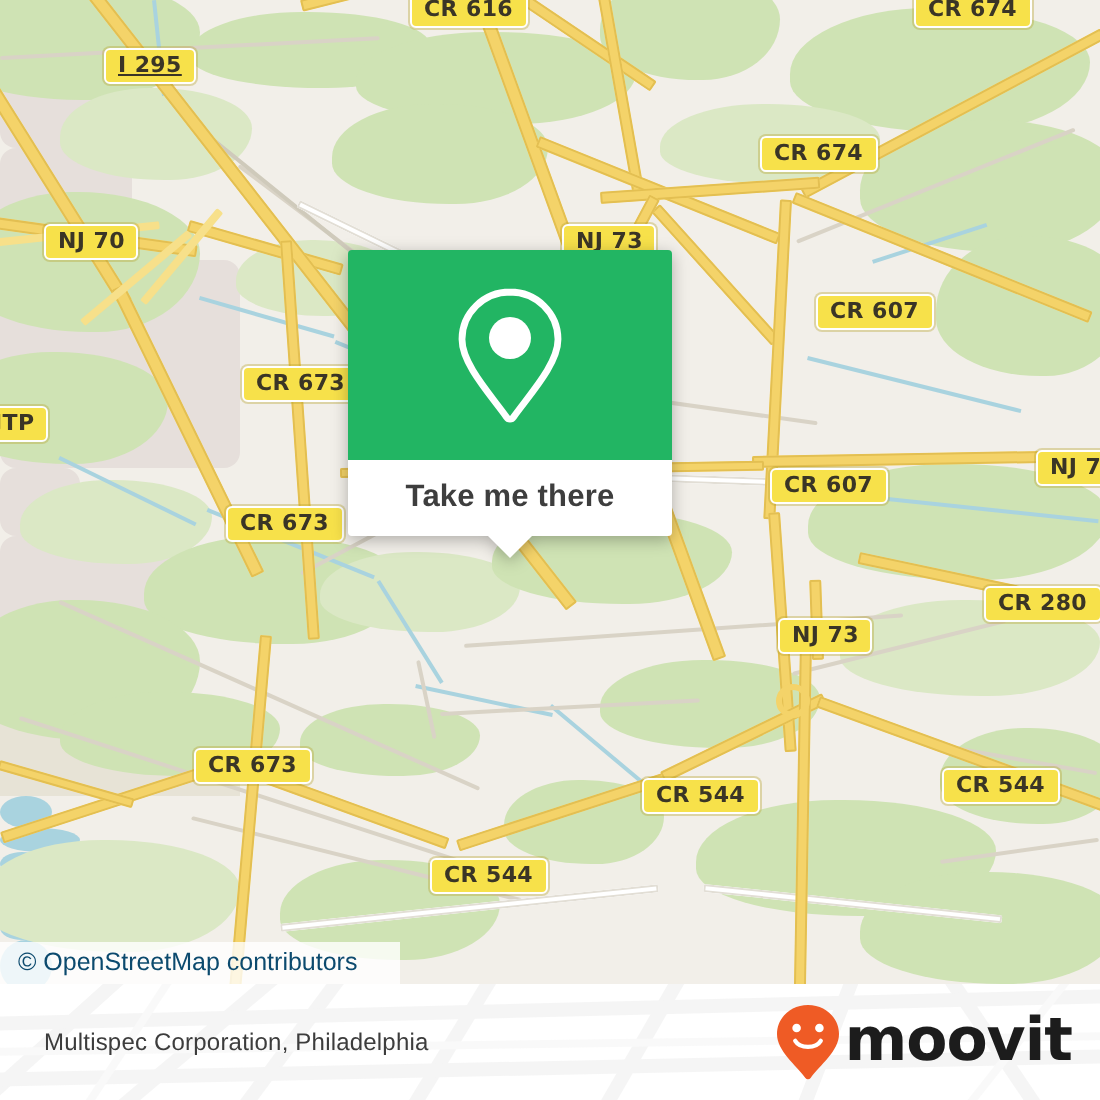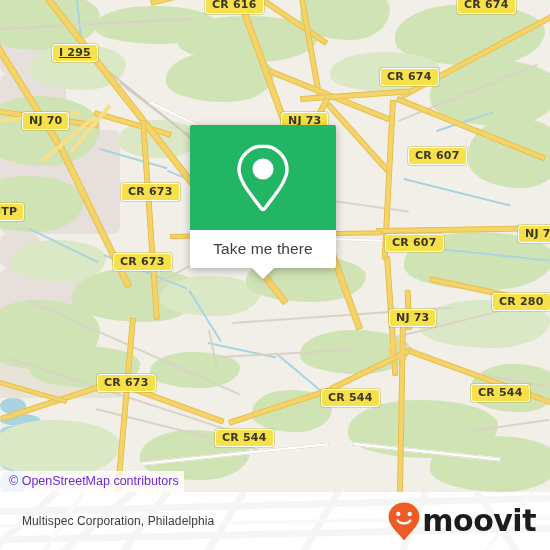--- a/index.html
+++ b/index.html
@@ -46,30 +46,31 @@
     line-height:11px;
     white-space:nowrap;
     box-shadow:0 0 0 1px rgba(180,160,40,.35);
     font-family:"DejaVu Sans", sans-serif;
   }
 
   
   .attrib{
     position:absolute;left:0;bottom:0;
     background:rgba(255,255,255,.80);
-    font-size:12.5px;color:#6d28d9;
-    padding:3px 5px 4px 9px;
+    font-size:12.5px;color:#0c4a6e;
+    padding:3px 21px 4px 9px;
     white-space:nowrap;
     font-family:"Liberation Sans", sans-serif;
   }
 
   
   .card{
-    position:absolute;left:190px;top:125px;width:146px;
+    position:absolute;left:174px;top:125px;width:162px;
     filter:drop-shadow(0 2px 4px rgba(0,0,0,.28));
+    font-weight:bold;
   }
   .card-top{
     background:#22b563;
     height:105px;
     display:flex;align-items:center;justify-content:center;
     border-radius:2px 2px 0 0;
   }
   .card-bot{
     background:#ffffff;
     height:38px;
@@ -241,21 +242,21 @@
 
     <div class="road mot" style="left:406px;top:320px;width:180px;height:6px;transform:rotate(91deg);"></div>
     <div class="road mot" style="left:406px;top:330px;width:40px;height:6px;transform:rotate(268deg);"></div>
 
     <div style="position:absolute;left:388px;top:342px;width:11px;height:11px;border:3px solid #f4d369;border-radius:50%;background:transparent;"></div>
     <div style="position:absolute;left:289px;top:228px;width:9px;height:9px;border:3px solid #f4d369;border-radius:50%;background:transparent;"></div>
 
     <div id="shield-layer">
         <div class="shield" style="left: 205px; top: -4px;">CR 616</div>
         <div class="shield" style="left: 457px; top: -4px;">CR 674</div>
-        <div class="shield" style="left: 52px; top: 44px; text-decoration: underline;">I 295</div>
+        <div class="shield" style="left: 52px; top: 24px; text-decoration: underline;">I 295</div>
         <div class="shield" style="left: 380px; top: 68px;">CR 674</div>
         <div class="shield" style="left: 22px; top: 112px;">NJ 70</div>
         <div class="shield" style="left: 281px; top: 112px;">NJ 73</div>
         <div class="shield" style="left: 408px; top: 147px;">CR 607</div>
         <div class="shield" style="left: 121px; top: 183px;">CR 673</div>
         <div class="shield" style="left: -10px; top: 203px;">JTP</div>
         <div class="shield" style="left: 518px; top: 225px;">NJ 70</div>
         <div class="shield" style="left: 385px; top: 234px;">CR 607</div>
         <div class="shield" style="left: 113px; top: 253px;">CR 673</div>
         <div class="shield" style="left: 492px; top: 293px;">CR 280</div>

